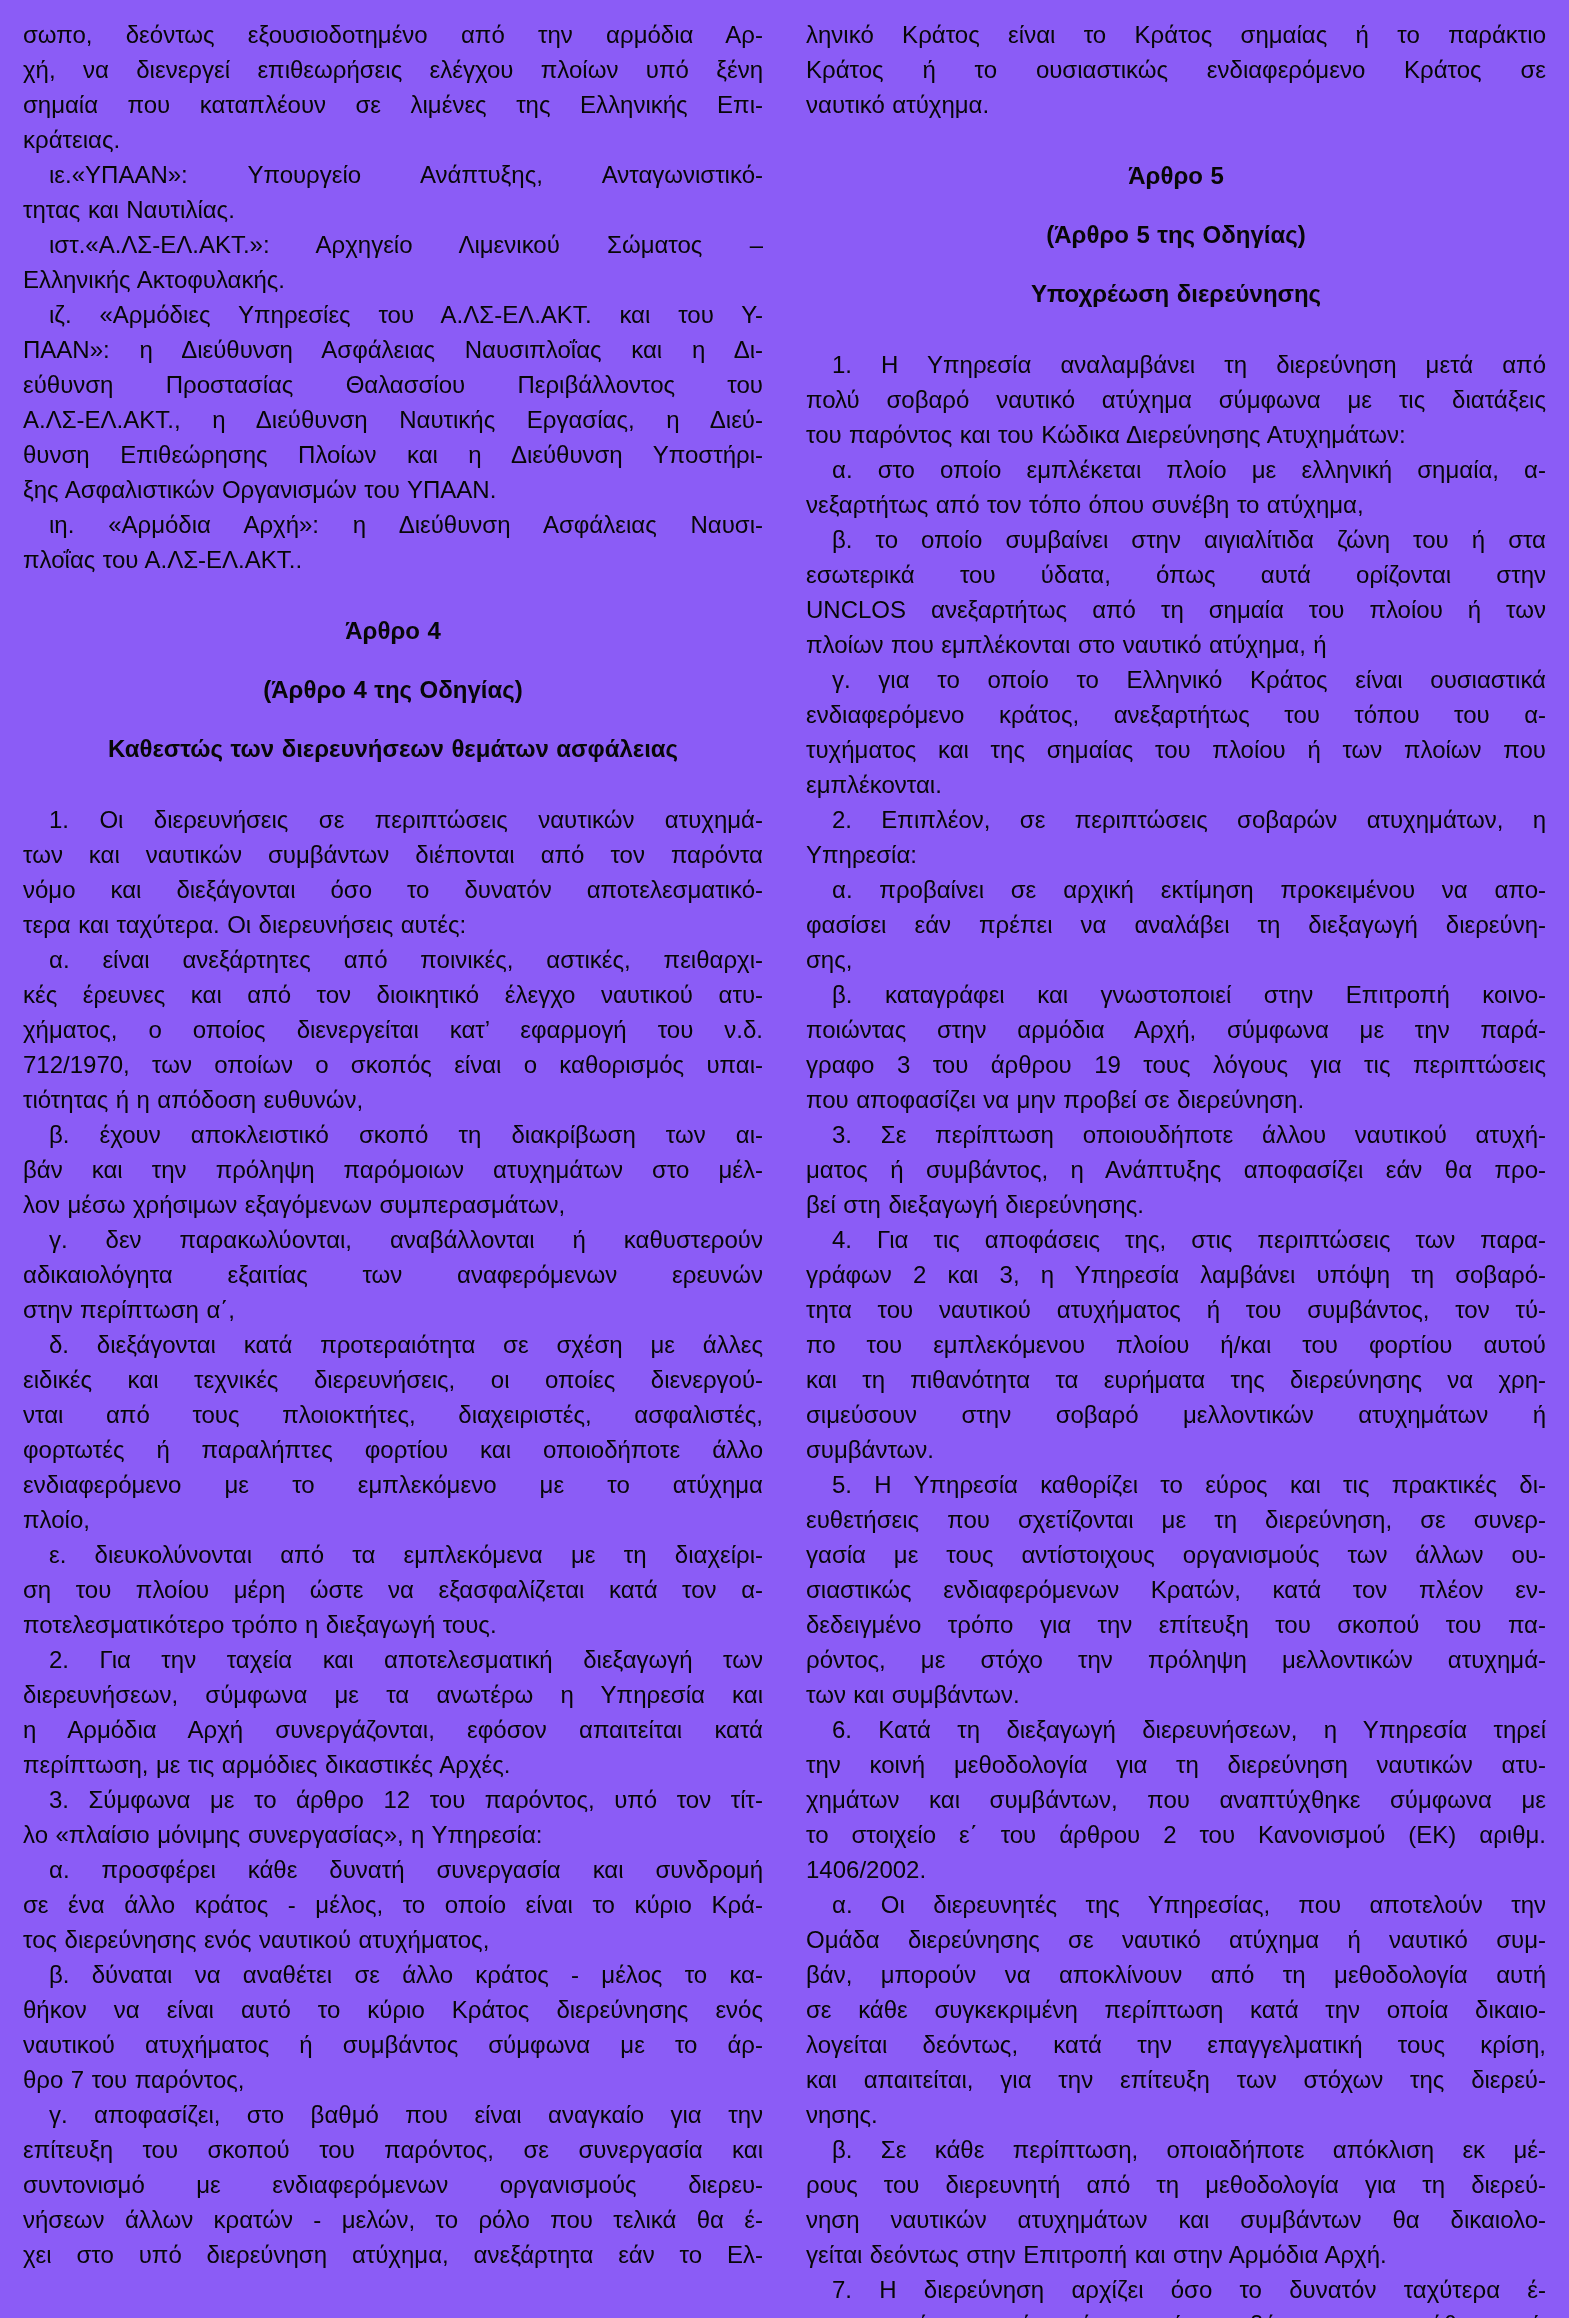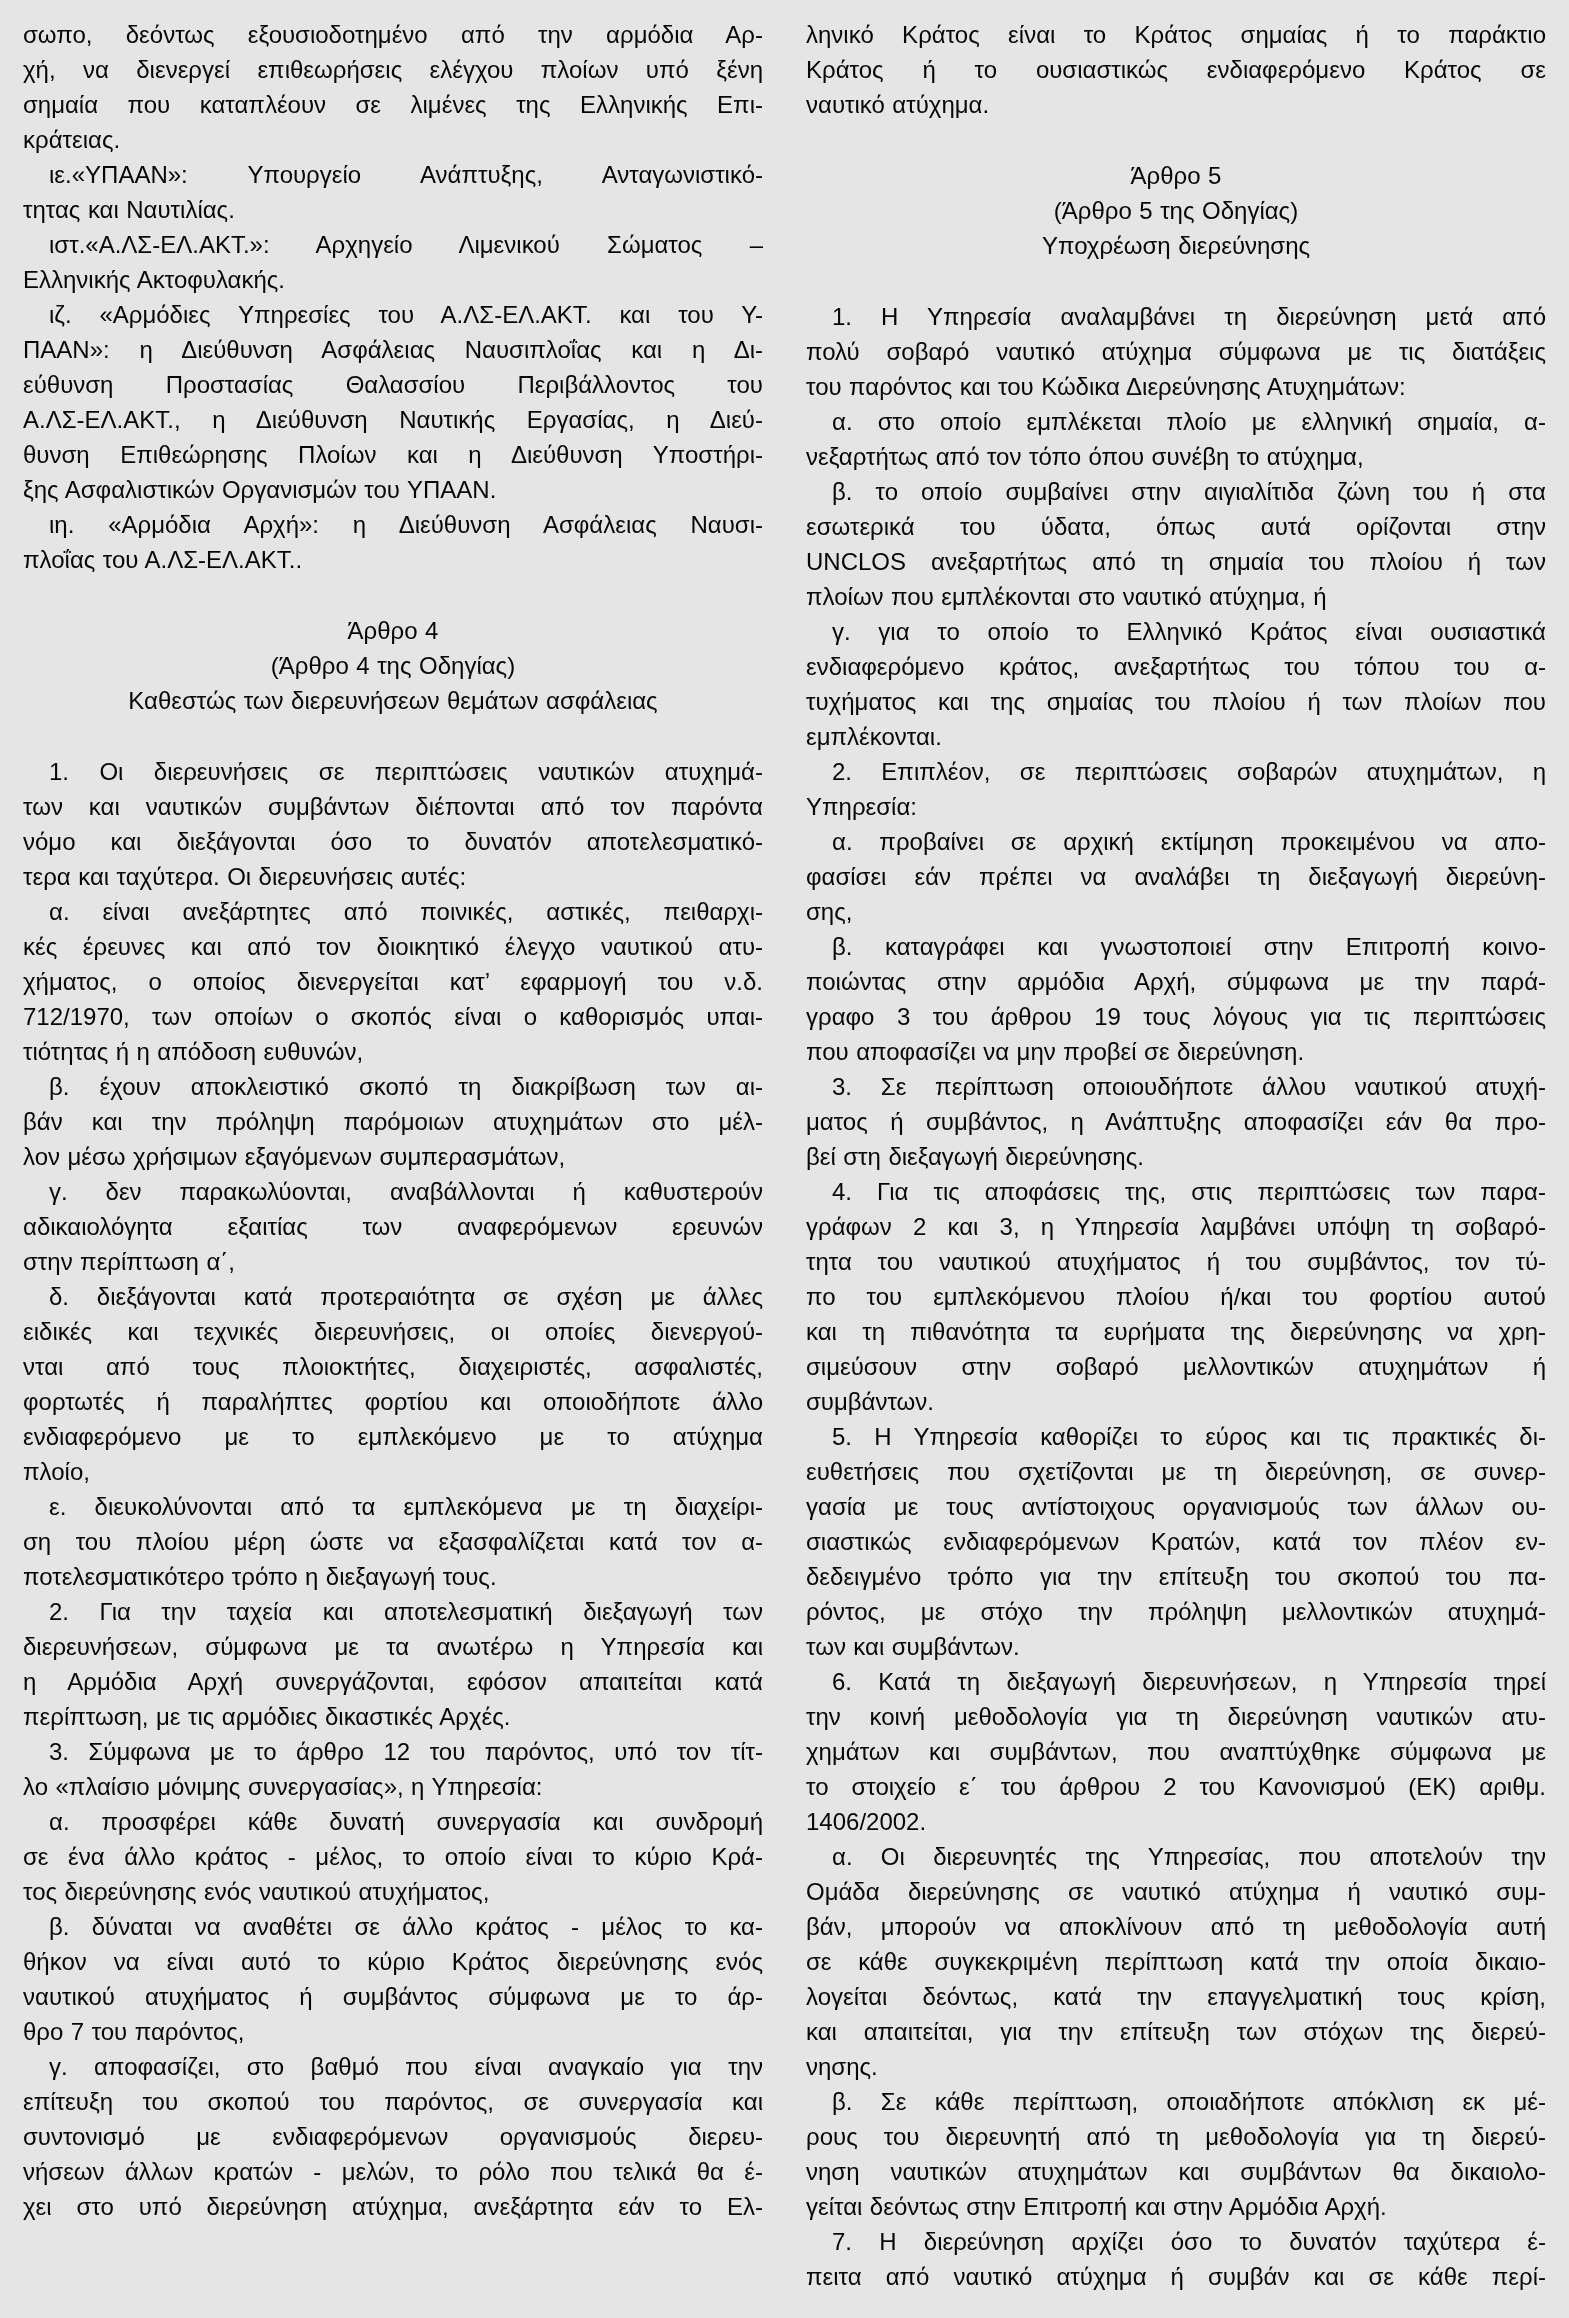--- a/index.html
+++ b/index.html
@@ -4,21 +4,21 @@
 <style>
   html, body {
     margin: 0;
     padding: 0;
     background: #ffffff;
   }
   .page {
     position: relative;
     width: 1570px;
     height: 2319px;
-    background: #e5e5e5;
+    background: #8b5cf6;
     color: #070707;
     font-family: "Liberation Sans", "DejaVu Sans", sans-serif;
     overflow: hidden;
     box-sizing: border-box;
     padding: 17px 23px 0 23px;
   }
   .columns {
     display: flex;
     gap: 43px;
   }
@@ -46,21 +46,22 @@
   .line.para-end {
     text-align-last: left;
   }
   .heading-block {
     margin: 36px 0 36px 0;
     font-weight: bold;
   }
   .heading-block .line {
     text-align: left;
     text-align-last: center;
-    font-weight: normal;
+    font-weight: bold;
+    margin-top: 24px;
   }
 </style>
 </head>
 <body>
 
 <div class="page">
   <div class="columns">
     <div class="col" id="col-left">
         <div class="paragraph">
           <div class="line">σωπο, δεόντως εξουσιοδοτημένο από την αρμόδια Αρ-</div>

